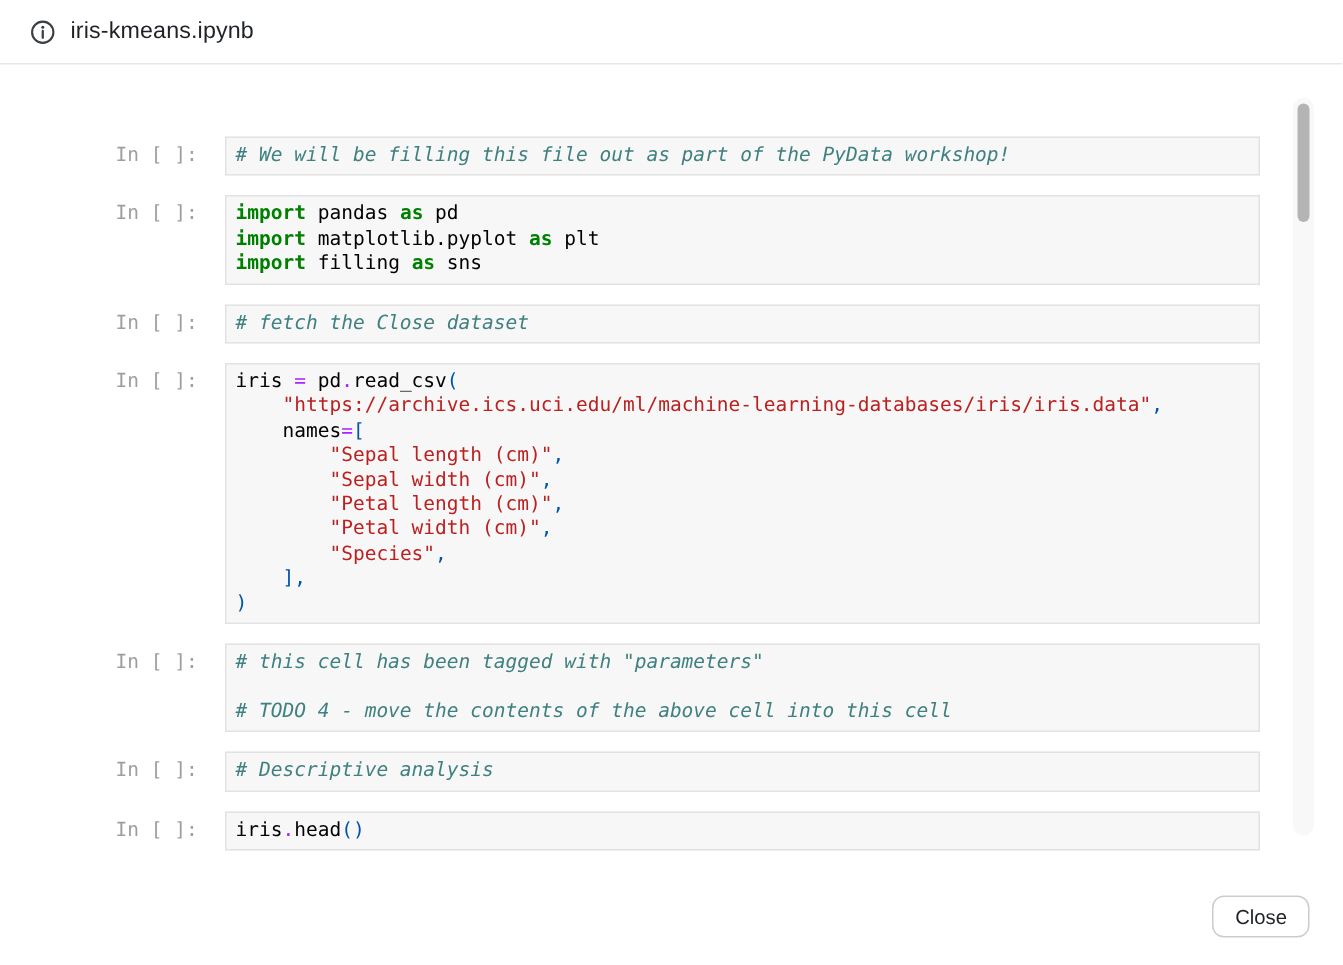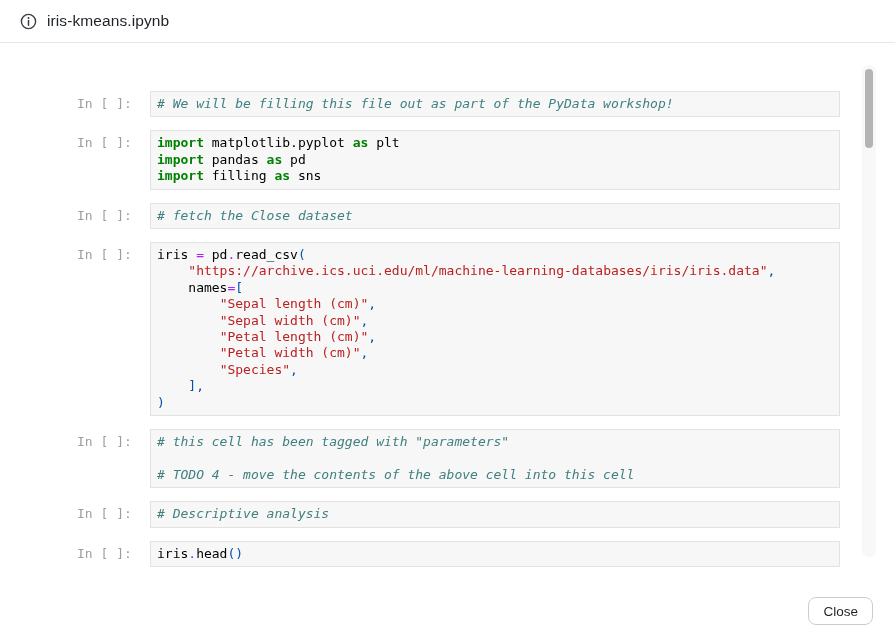--- a/index.html
+++ b/index.html
@@ -63,22 +63,22 @@
     <div class="cells">
         <div class="cell">
           <div class="prompt">In [ ]:</div>
           <div class="codebox">
             <div class="line"><span class="tk-c"># We will be filling this file out as part of the PyData workshop!</span></div>
           </div>
         </div>
         <div class="cell">
           <div class="prompt">In [ ]:</div>
           <div class="codebox">
+            <div class="line"><span class="tk-k">import</span><span class="tk-n"> pandas </span><span class="tk-k">as</span><span class="tk-n"> pd</span></div>
             <div class="line"><span class="tk-k">import</span><span class="tk-n"> matplotlib.pyplot </span><span class="tk-k">as</span><span class="tk-n"> plt</span></div>
-            <div class="line"><span class="tk-k">import</span><span class="tk-n"> pandas </span><span class="tk-k">as</span><span class="tk-n"> pd</span></div>
             <div class="line"><span class="tk-k">import</span><span class="tk-n"> filling </span><span class="tk-k">as</span><span class="tk-n"> sns</span></div>
           </div>
         </div>
         <div class="cell">
           <div class="prompt">In [ ]:</div>
           <div class="codebox">
             <div class="line"><span class="tk-c"># fetch the Close dataset</span></div>
           </div>
         </div>
         <div class="cell">

